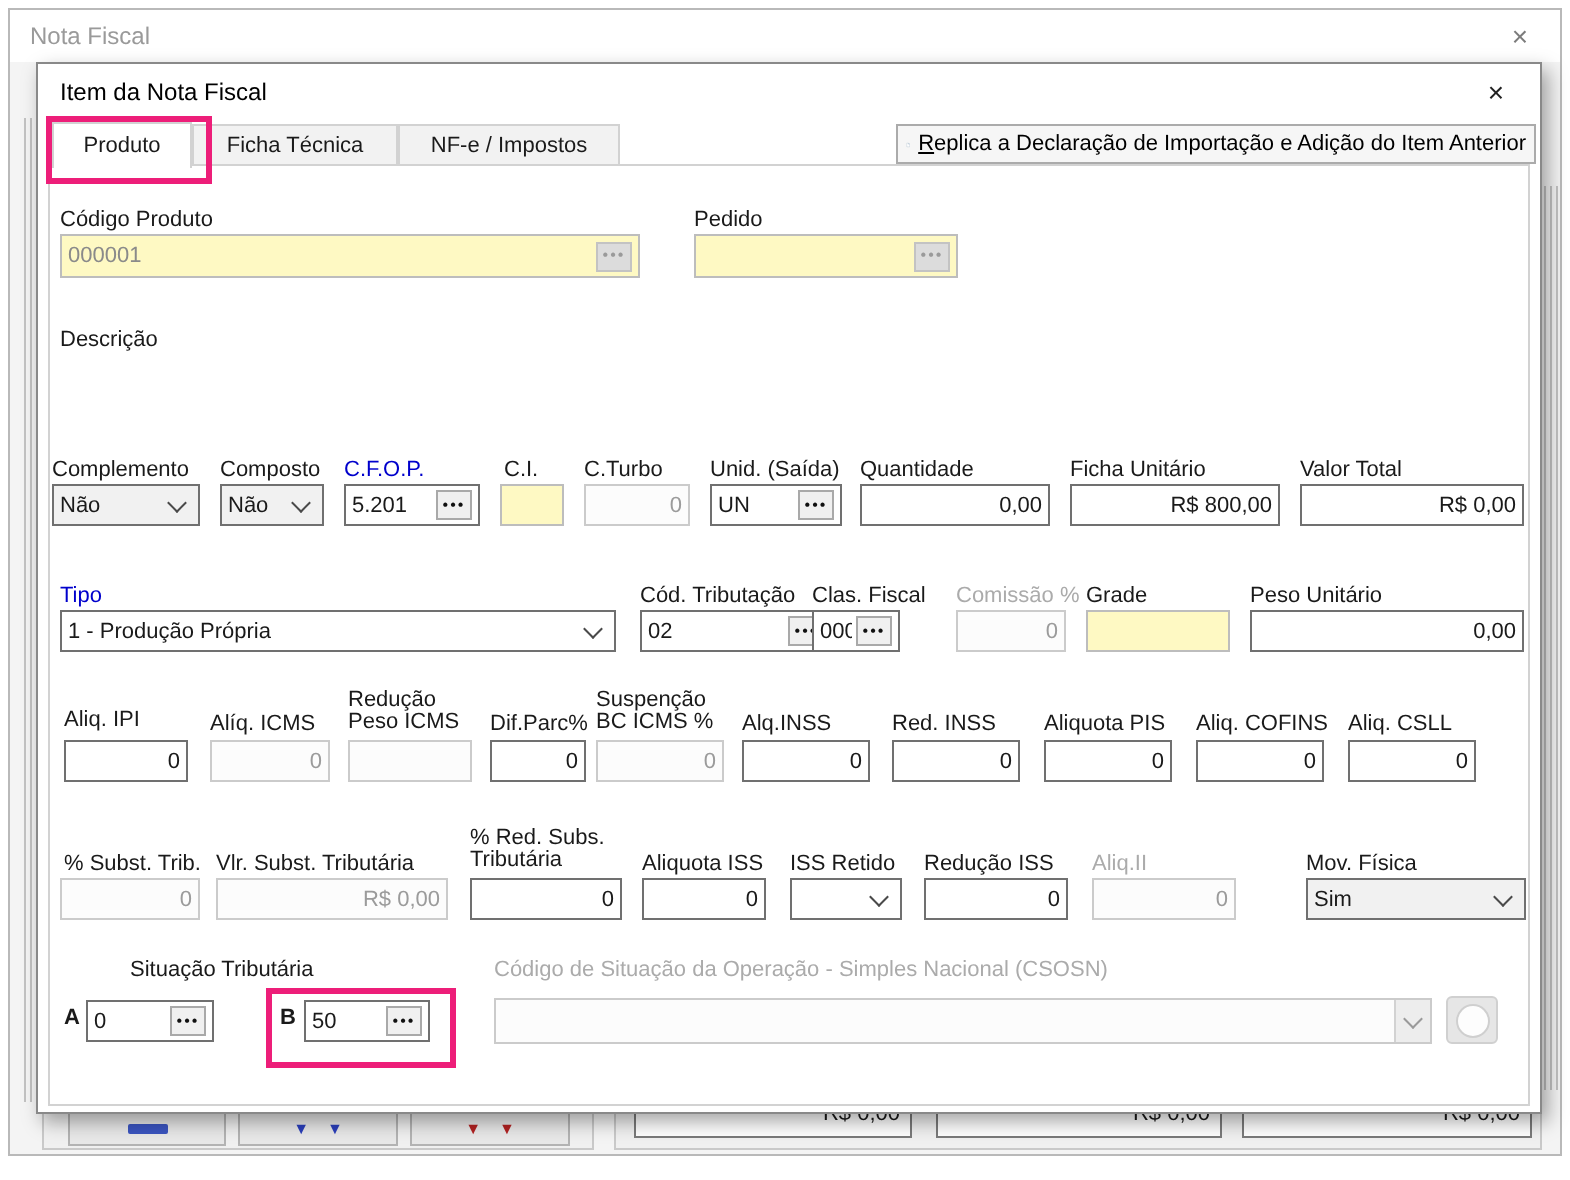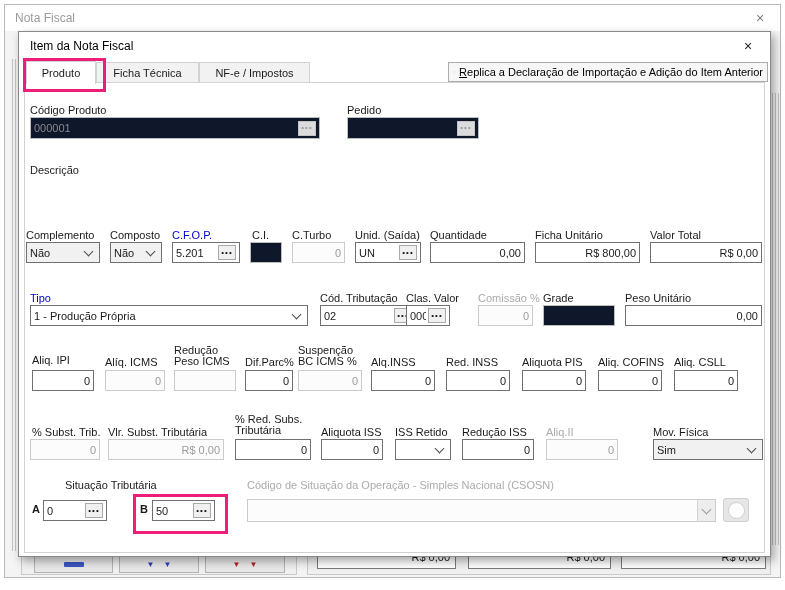--- a/index.html
+++ b/index.html
@@ -41,21 +41,21 @@
   
   .lbl{position:absolute;font-size:11px;line-height:11px;white-space:nowrap;color:#1a1a1a;z-index:4}
   .lbl.wrap{white-space:normal}
   .lbl.blue{color:#0000cc}
   .lbl.dim{color:#ababab}
   .lbl.b{font-weight:bold}
   .box{position:absolute;height:21px;box-sizing:border-box;border:1px solid #707070;background:#fff;
        display:flex;align-items:center;padding:1px 3px;font-size:11px;z-index:4}
   .box .val{flex:1;overflow:hidden;white-space:nowrap}
   .box .num{text-align:right}
-  .box.lite{border-color:#bdbdbd;background:#0f172a}
+  .box.lite{border-color:#bdbdbd;background:#fef9c3}
   .box.lite .val{color:#8a8a8a}
   .box.dis{border-color:#cbcbcb;background:#fcfcfc}
   .box.dis .val{color:#9b9b9b}
   .combo{background:#f1f1f1}
   .combo.white{background:#fff}
   .dots{flex:0 0 auto;width:18px;height:15px;margin-left:2px;border:1px solid #a9a9a9;background:#f0f0f0;
         box-sizing:border-box;display:flex;align-items:center;justify-content:center;cursor:default}
   .dots span{font-size:8px;letter-spacing:1px;line-height:8px;color:#111}
   .dots.dim{background:#dcdcdc;border-color:#c3c3c3}
   .dots.dim span{color:#9a9a9a}
@@ -202,21 +202,21 @@
         <span class="val">1 - Produção Própria</span>
         <span class="chev"></span>
       </div>
       <span class="lbl" style="left:301px;top:261px">Cód. Tributação</span>
       <div class="box" style="left:301px;top:273px;width:96px">
         <span class="val">02</span>
         <span class="dots">
             <span>•••</span>
           </span>
       </div>
-      <span class="lbl" style="left:387px;top:261px">Clas. Valor</span>
+      <span class="lbl" style="left:387px;top:261px">Clas. Fiscal</span>
       <div class="box" style="left:387px;top:273px;width:44px">
         <span class="val">0001</span>
         <span class="dots">
             <span>•••</span>
           </span>
       </div>
       <span class="lbl dim" style="left:459px;top:261px">Comissão %</span>
       <div class="box dis" style="left:459px;top:273px;width:55px">
         <span class="val num">0</span>
       </div>

